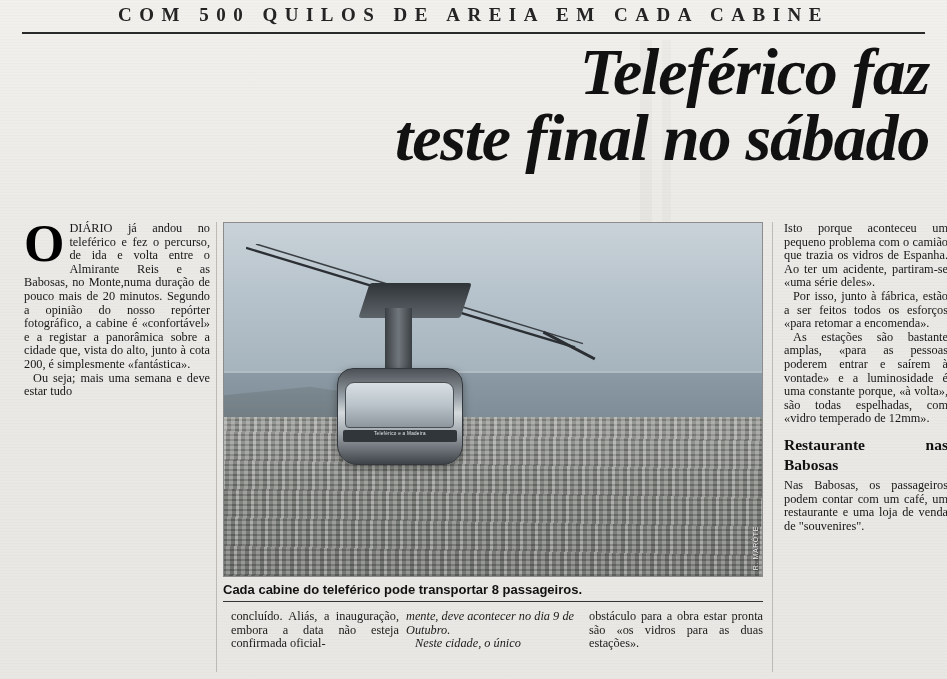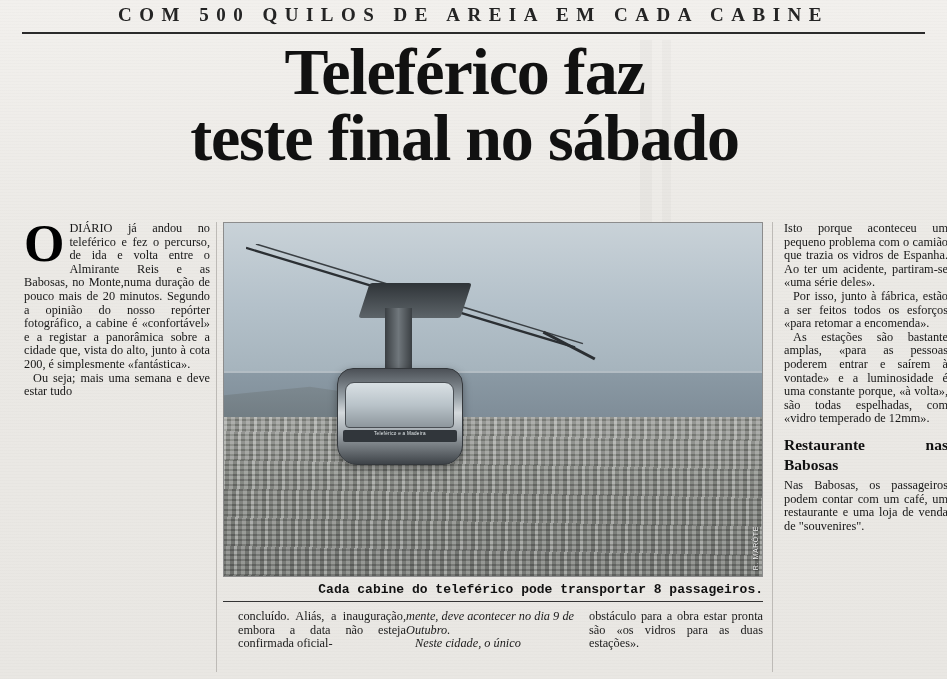--- a/index.html
+++ b/index.html
@@ -66,23 +66,24 @@
     height: 2px;
     background: #2a2a2a;
   }
 
   
   .headline {
     position: absolute;
     top: 40px;
     left: 0;
     width: 947px;
-    text-align: center;
+    text-align: right;
     padding-right: 18px;
     box-sizing: border-box;
+    font-style: italic;
   }
   .headline .l1,
   .headline .l2 {
     font-family: "Liberation Serif", serif;
     font-weight: bold;
     font-size: 66px;
     line-height: 0.97;
     letter-spacing: -1.2px;
     color: #111;
     white-space: nowrap;
@@ -242,43 +243,43 @@
     font-family: "Liberation Sans", sans-serif;
     font-size: 7px;
     letter-spacing: 0.6px;
     color: #f0f0f0;
     writing-mode: vertical-rl;
     transform: rotate(180deg);
     text-shadow: 0 0 2px rgba(0,0,0,0.9);
   }
   .caption {
     margin-top: 5px;
-    text-align: right;
-    font-family: Liberation Mono, monospace;
+    text-align: left;
+    font-family: Liberation Sans, sans-serif;
     font-weight: bold;
     font-size: 13px;
     color: #111;
   }
   .cap-rule {
     margin-top: 4px;
     height: 1px;
     background: #333;
   }
 
   
   .undercol {
     position: absolute;
     top: 388px;
     font-size: 12.3px;
     line-height: 13.6px;
     text-align: justify;
   }
   .undercol p { margin: 0; text-indent: 9px; }
   .undercol p.first { text-indent: 0; }
-  #under-1 { left: 214px; width: 168px; }
+  #under-1 { left: 207px; width: 168px; }
   #under-2 { left: 382px; width: 168px; font-style: italic; }
   #under-3 { left: 565px; width: 174px; }
 
   
   #col-right { left: 760px; width: 164px; }
   .subhead {
     font-family: "Liberation Serif", serif;
     font-weight: bold;
     font-size: 15.5px;
     line-height: 20px;

